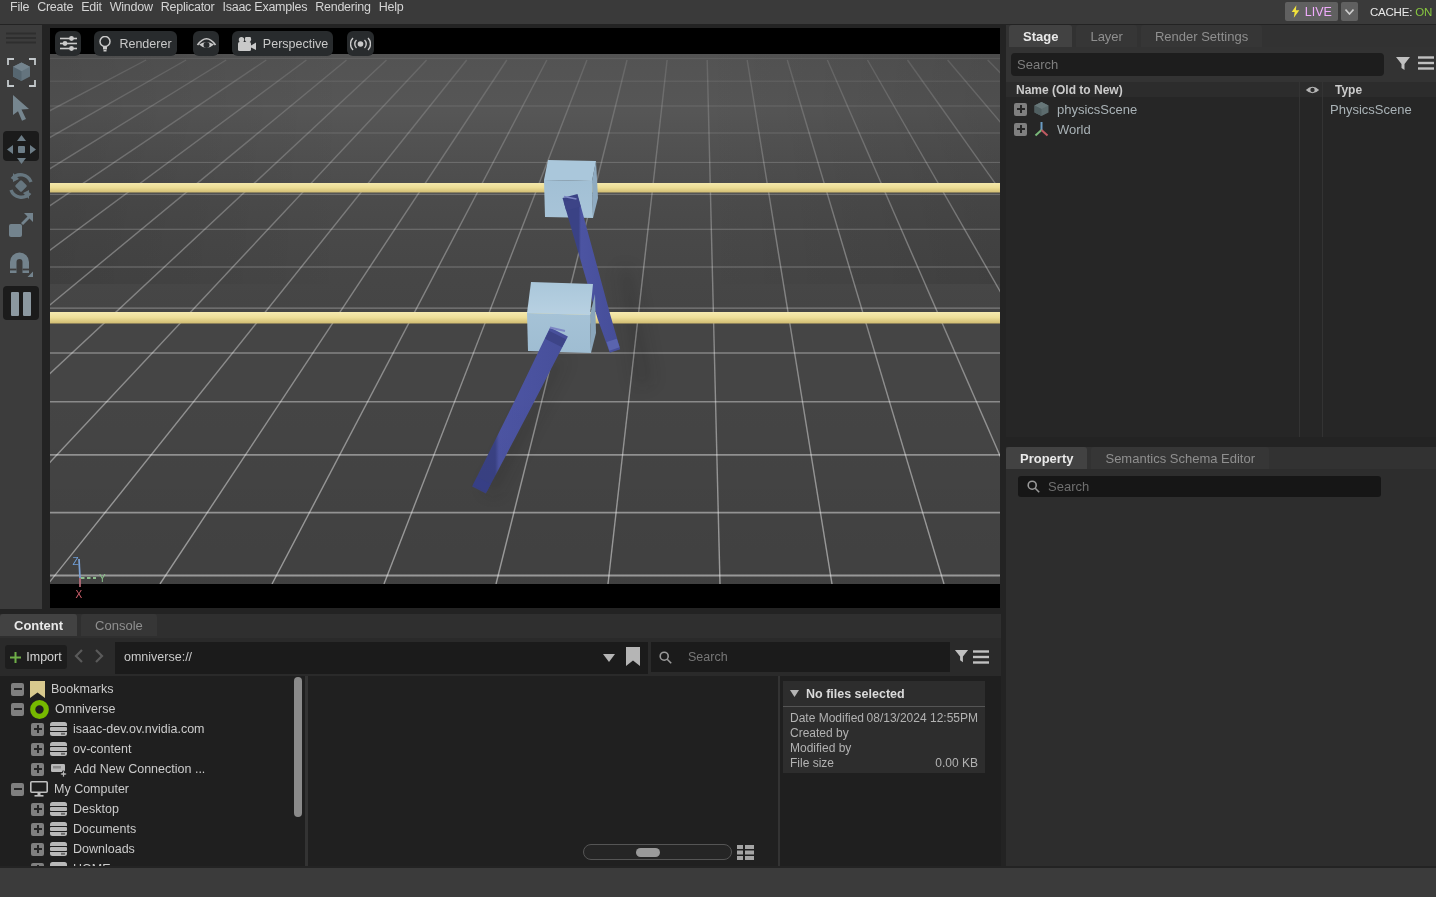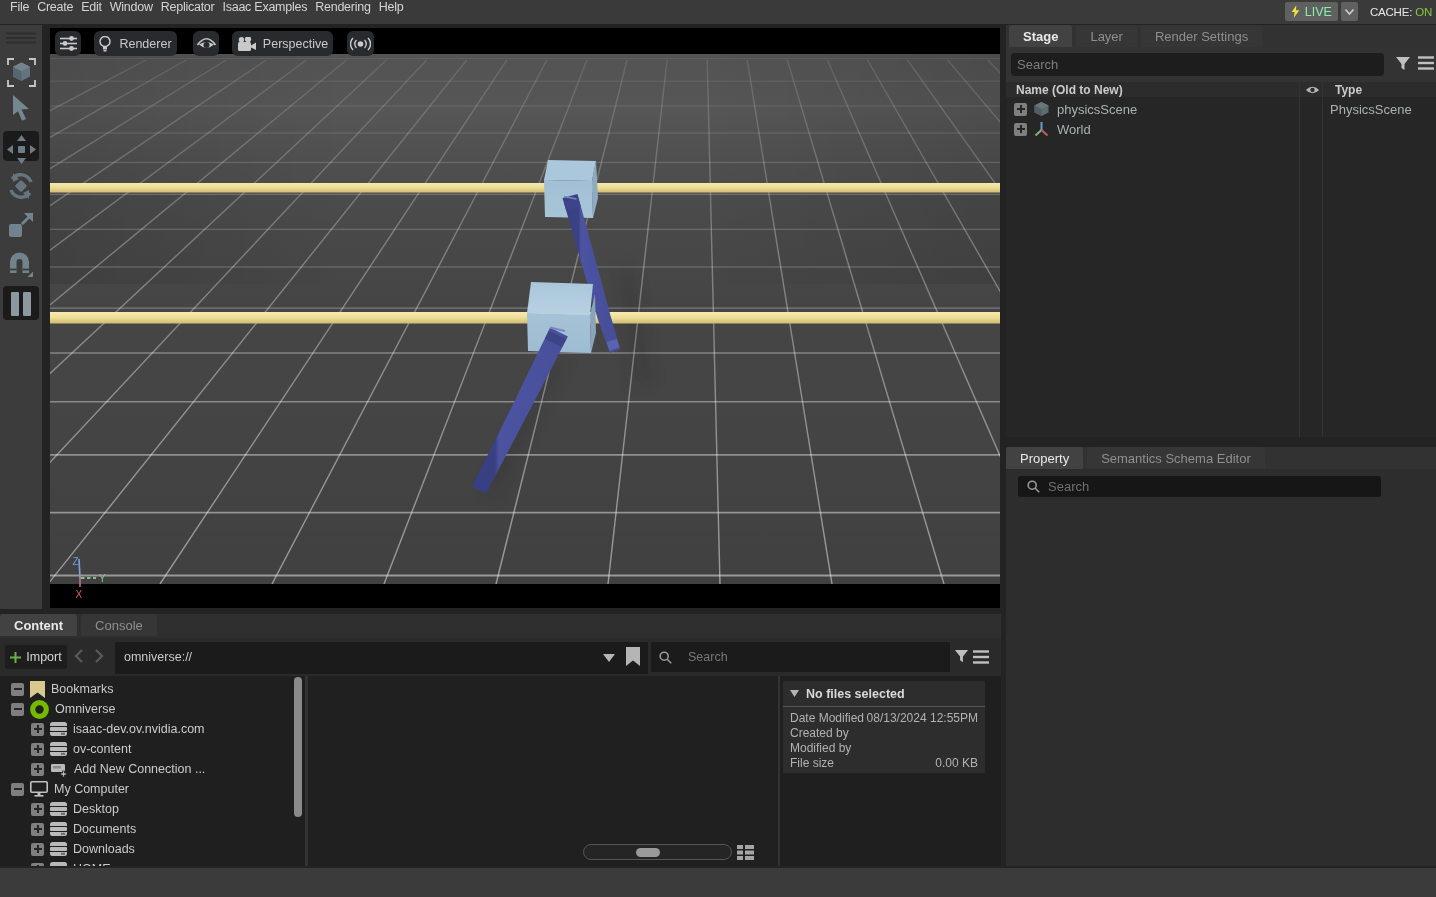--- a/index.html
+++ b/index.html
@@ -1,21 +1,21 @@
 <!DOCTYPE html>
 <html><head><meta charset="utf-8"><style>
 *{margin:0;padding:0;box-sizing:border-box}
 html,body{width:1436px;height:897px;overflow:hidden}
 body{background:#232323;font-family:"Liberation Sans",sans-serif;position:relative;color:#ccc}
 .abs{position:absolute}
 
 #menubar{left:0;top:0;width:1436px;height:24px;background:#3a3a3a;display:flex;align-items:flex-start;font-size:12.5px;color:#d4d4d4}
 #menubar .mi{margin-right:8px;letter-spacing:-0.25px}
 #livewrap{position:absolute;right:4px;top:2px;height:19px;display:flex;align-items:center}
-#livebtn{background:#606060;border-radius:2px;height:19px;padding:0 6px 0 5px;display:flex;align-items:center;color:#86efac;font-size:12.5px}
+#livebtn{background:#606060;border-radius:2px;height:19px;padding:0 6px 0 5px;display:flex;align-items:center;color:#f0abfc;font-size:12.5px}
 #livedrop{background:#606060;border-radius:2px;height:19px;width:17px;margin-left:3px;display:flex;align-items:center;justify-content:center}
 #cache{color:#e8e8e8;font-size:11.5px;margin-left:12px;letter-spacing:-0.2px}
 #cache b{color:#87c540;font-weight:normal}
 
 #ltool{left:0;top:25px;width:42px;height:584px;background:#3c3c3c}
 #ltool .ic{position:absolute;left:0;width:42px;display:flex;justify-content:center}
 .tile{position:absolute;left:3px;width:36px;height:36px;background:#1b1b1b;border-radius:4px}
 
 #viewport{left:50px;top:28px;width:950px;height:580px;background:#000}
 .vbtn{position:absolute;top:3px;height:25px;background:#282b2d;border-radius:6px;display:flex;align-items:center;justify-content:center;color:#c9c9c9;font-size:12.5px}
@@ -388,21 +388,21 @@
         </svg>
     <span style="margin-left:7px">World</span>
   </div>
   <div class="vdiv" style="left:293px;top:-15px;width:1px;height:355px"></div>
   <div class="vdiv" style="left:316px;top:-15px;width:1px;height:355px"></div>
  </div>
 </div>
 
 <div class="abs" style="left:1006px;top:447px;width:430px;height:22px;background:#323232"></div>
 <div class="tabbar" style="left:1006px;top:447px">
- <div class="tab on" style="font-weight:normal">Property</div>
+ <div class="tab on" style="font-weight:bold">Property</div>
  <div class="tab off">Semantics Schema Editor</div>
 </div>
 <div class="abs" id="propbody">
  <div id="propsearch"><svg width="13" height="13" viewBox="0 0 13 13" style="margin:0 8px 0 9px">
         <circle cx="5.2" cy="5.2" r="4" fill="none" stroke="#9a9a9a" stroke-width="1.6"></circle>
         <line x1="8.2" y1="8.2" x2="12.2" y2="12.2" stroke="#9a9a9a" stroke-width="1.6"></line>
       </svg>Search</div>
 </div>
 
 <div class="abs" id="cpanel">

